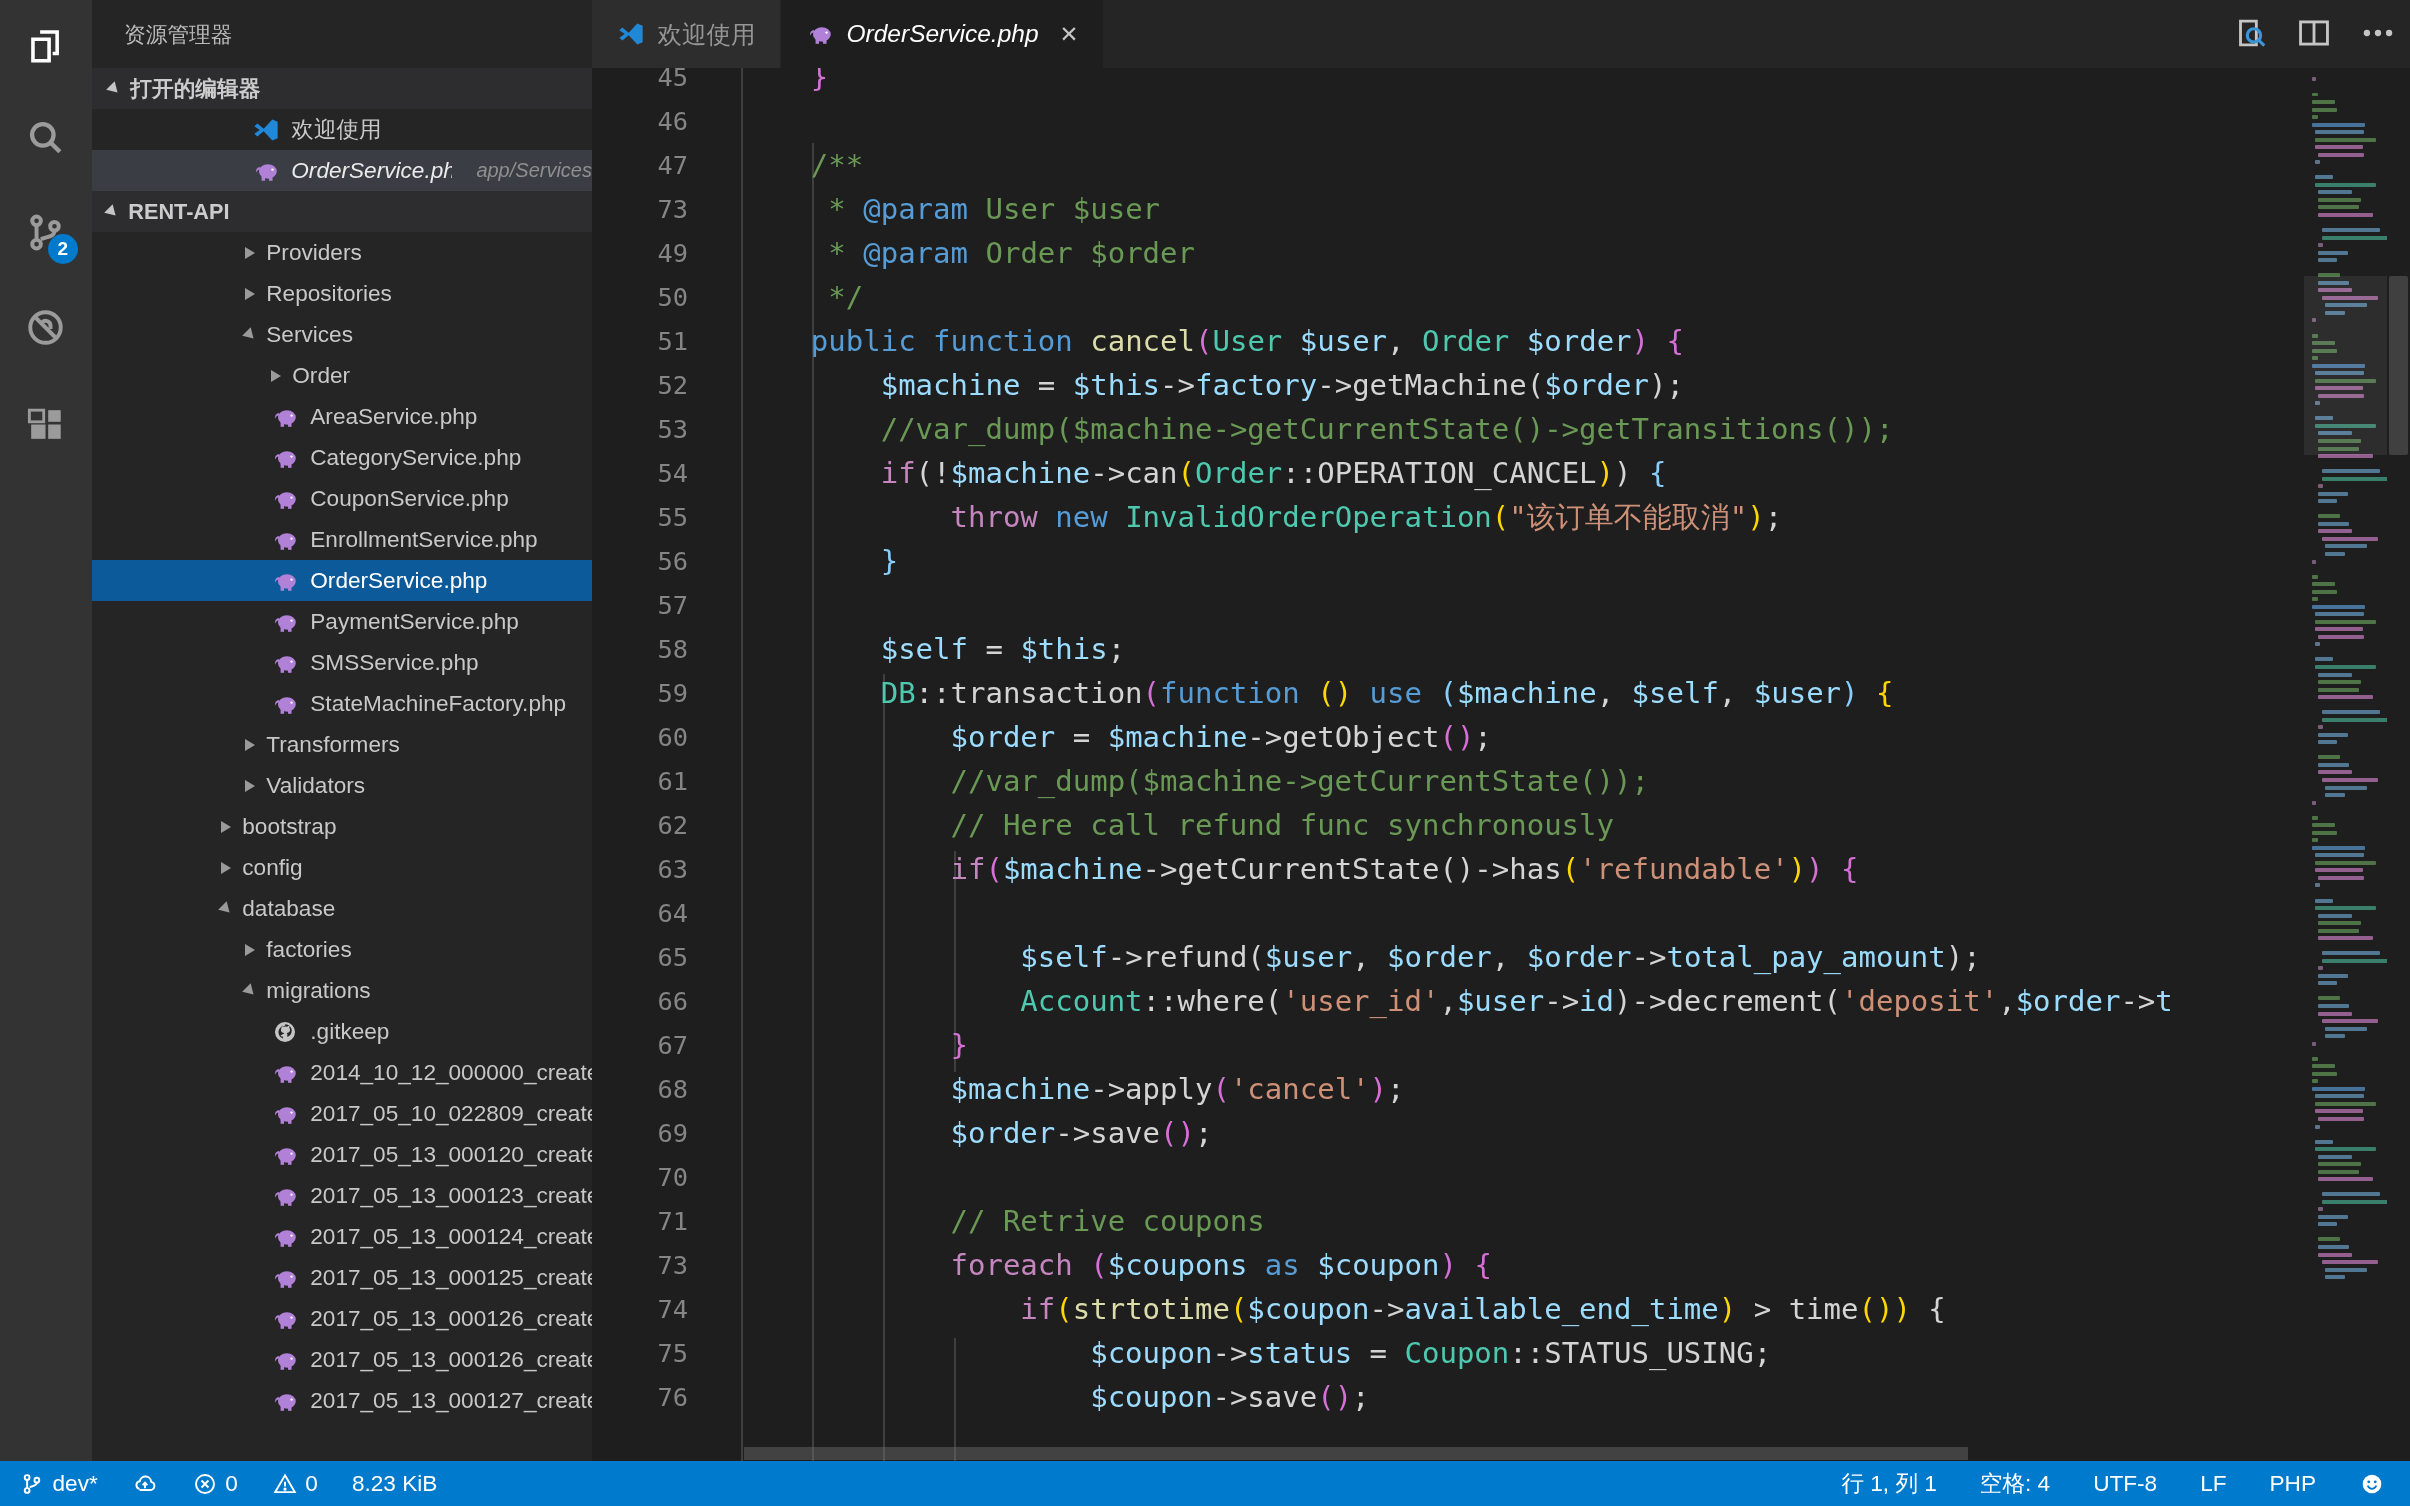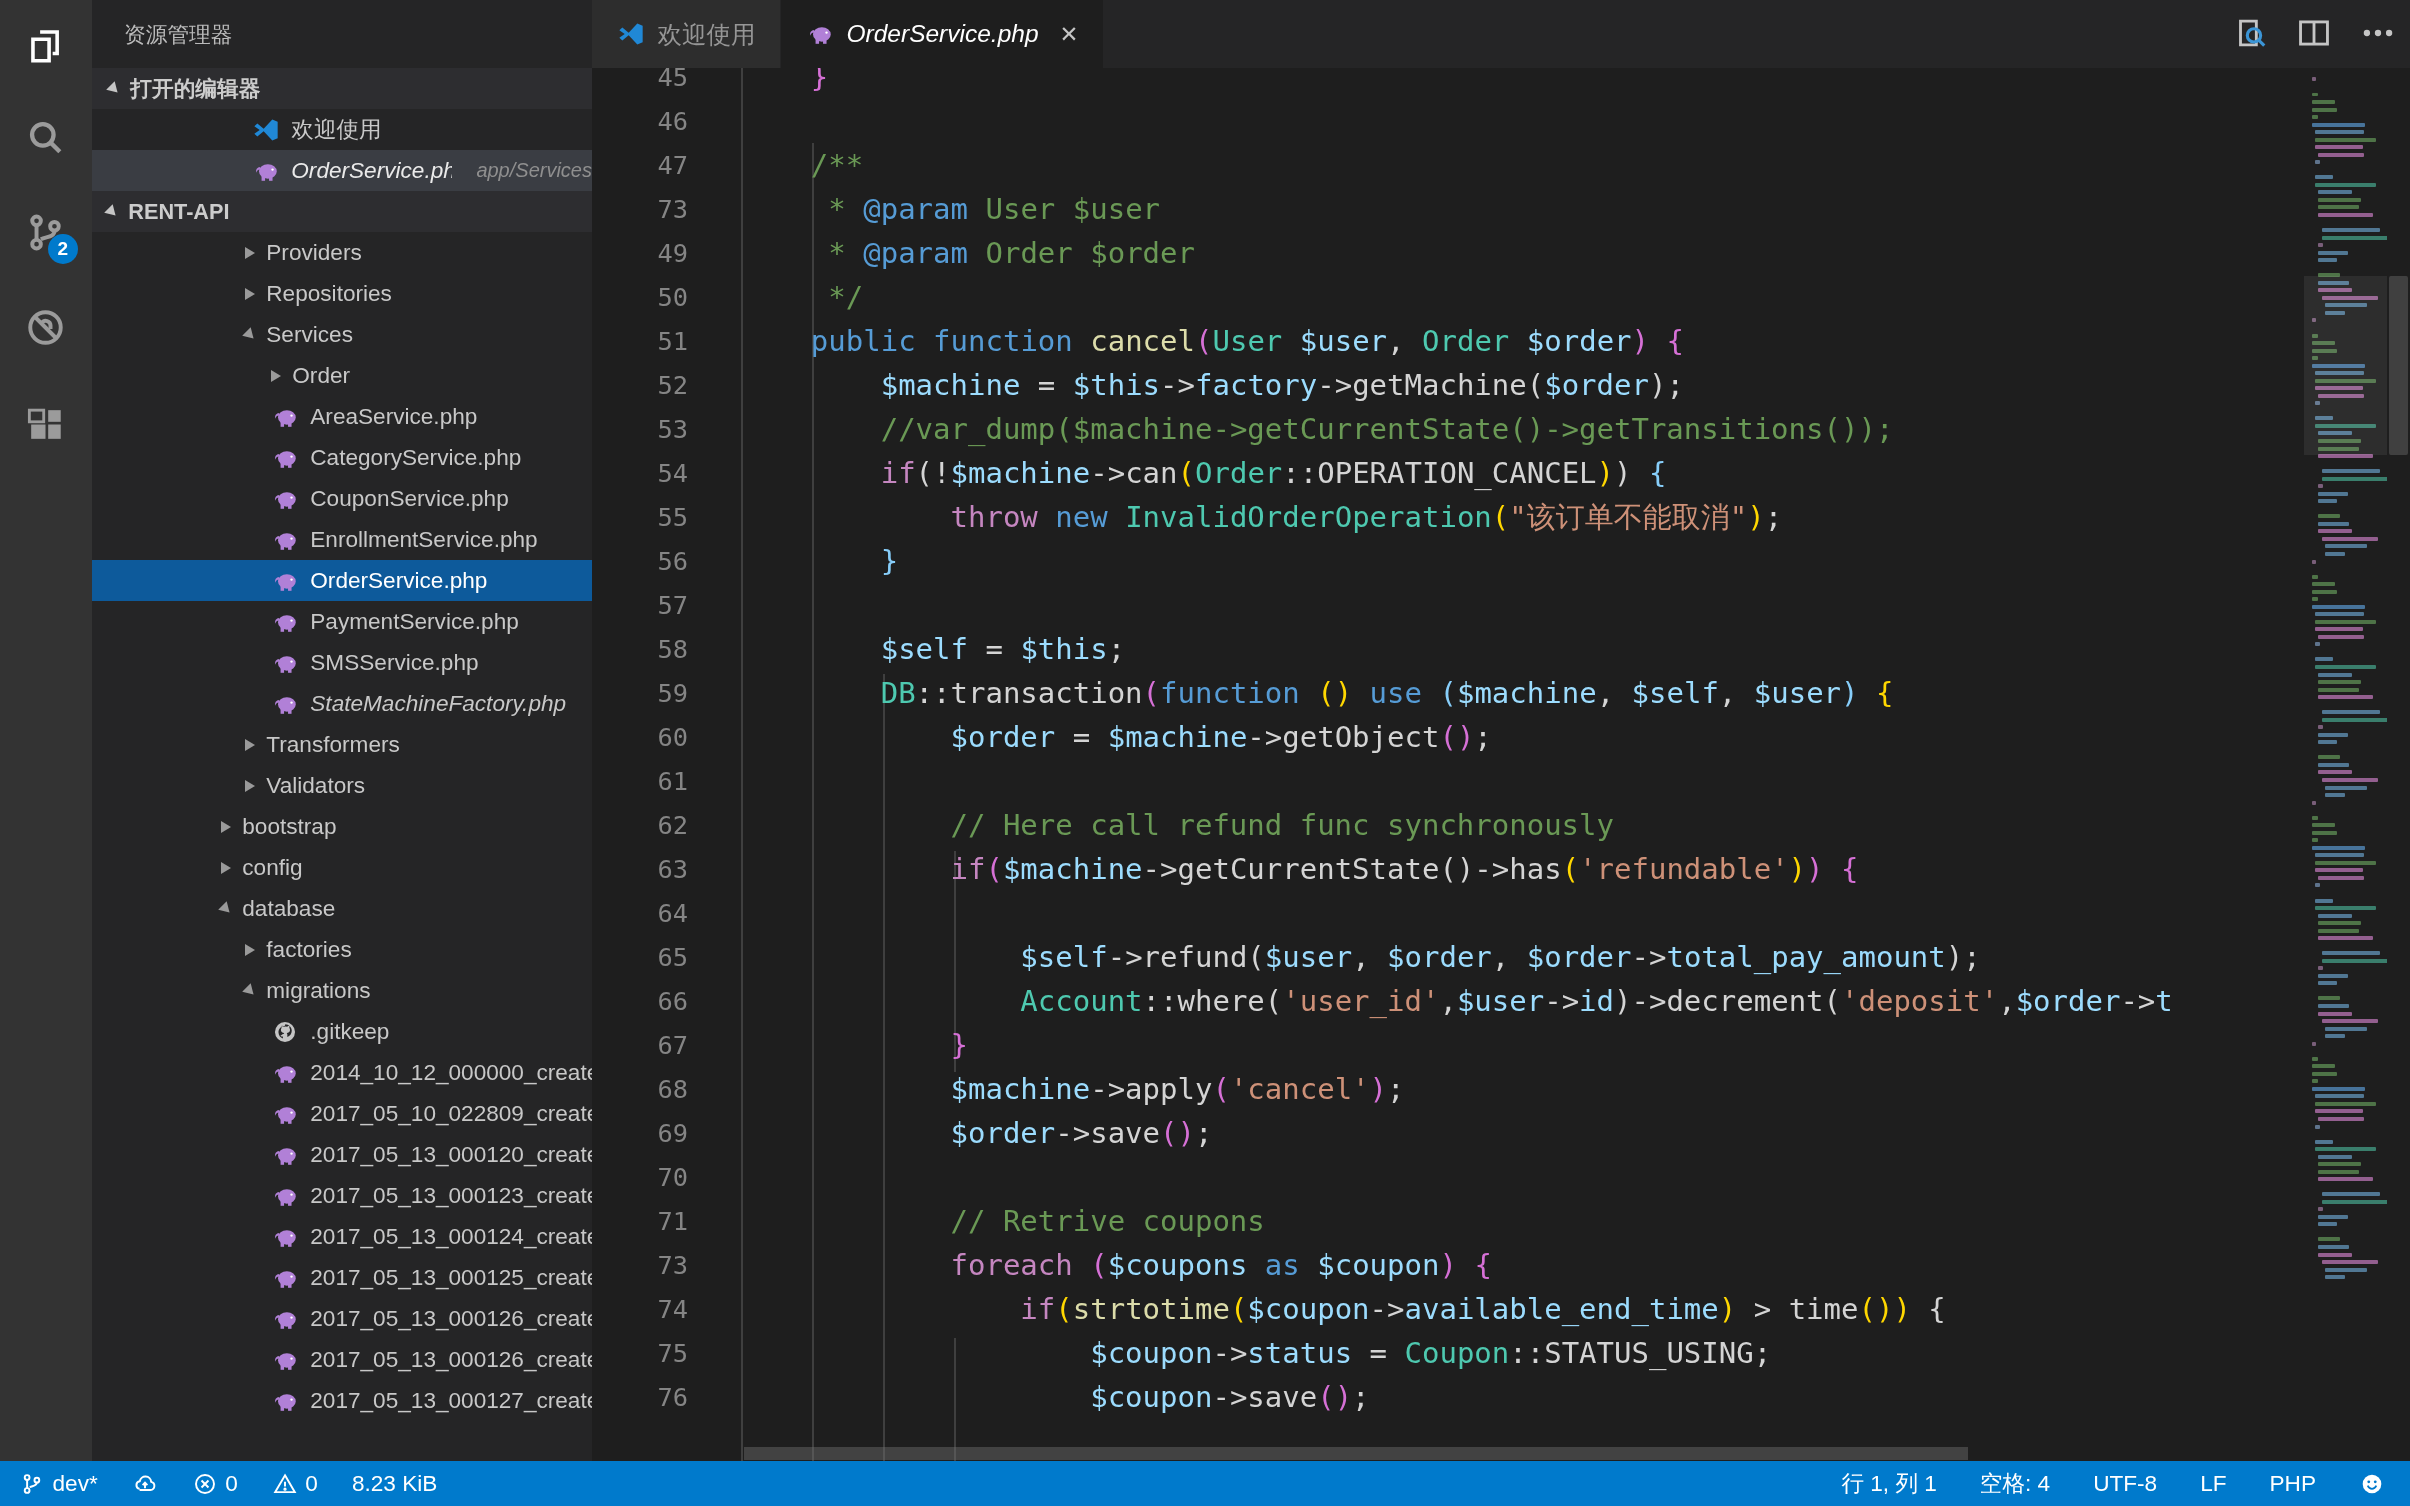--- a/index.html
+++ b/index.html
@@ -211,21 +211,21 @@
             <g fill="#b180d7">
               <ellipse cx="13.6" cy="12.4" rx="7.6" ry="6.2"></ellipse>
               <path d="M7 8.6C4.4 8.8 3 11 3.6 13.6c.3-1.8 1.4-2.9 3.4-3.2z"></path>
               <rect x="8.2" y="15.4" width="3" height="5"></rect>
               <rect x="14.6" y="15.4" width="3" height="5"></rect>
               <circle cx="17.6" cy="10.8" r="1" fill="#fff"></circle>
             </g>
           </svg></span>
         <span class="label">SMSService.php</span>
       </div>
-      <div class="row" style="padding-left: 179px; font-style: italic;">
+      <div class="row" style="padding-left: 179px;">
         <span class="ficon"><svg viewBox="0 0 24 24" width="28" height="28">
             <g fill="#b180d7">
               <ellipse cx="13.6" cy="12.4" rx="7.6" ry="6.2"></ellipse>
               <path d="M7 8.6C4.4 8.8 3 11 3.6 13.6c.3-1.8 1.4-2.9 3.4-3.2z"></path>
               <rect x="8.2" y="15.4" width="3" height="5"></rect>
               <rect x="14.6" y="15.4" width="3" height="5"></rect>
               <circle cx="17.6" cy="10.8" r="1" fill="#fff"></circle>
             </g>
           </svg></span>
         <span class="label">StateMachineFactory.php</span>
@@ -438,21 +438,21 @@
         <div class="crow"><span class="ln">51</span><span class="ct"><span class="tk-p">    </span><span class="tk-k">public</span><span class="tk-p"> </span><span class="tk-k">function</span><span class="tk-p"> </span><span class="tk-f">cancel</span><span class="tk-o">(</span><span class="tk-t">User</span><span class="tk-p"> </span><span class="tk-v">$user</span><span class="tk-p">, </span><span class="tk-t">Order</span><span class="tk-p"> </span><span class="tk-v">$order</span><span class="tk-o">)</span><span class="tk-p"> </span><span class="tk-o">{</span></span></div>
         <div class="crow"><span class="ln">52</span><span class="ct"><span class="tk-p">        </span><span class="tk-v">$machine</span><span class="tk-p"> = </span><span class="tk-v">$this</span><span class="tk-p">-&gt;</span><span class="tk-v">factory</span><span class="tk-p">-&gt;getMachine(</span><span class="tk-v">$order</span><span class="tk-p">);</span></span></div>
         <div class="crow"><span class="ln">53</span><span class="ct"><span class="tk-p">        </span><span class="tk-m">//var_dump($machine-&gt;getCurrentState()-&gt;getTransitions());</span></span></div>
         <div class="crow"><span class="ln">54</span><span class="ct"><span class="tk-p">        </span><span class="tk-c">if</span><span class="tk-p">(!</span><span class="tk-v">$machine</span><span class="tk-p">-&gt;can</span><span class="tk-g">(</span><span class="tk-t">Order</span><span class="tk-p">::OPERATION_CANCEL</span><span class="tk-g">)</span><span class="tk-p">) </span><span class="tk-b">{</span></span></div>
         <div class="crow"><span class="ln">55</span><span class="ct"><span class="tk-p">            </span><span class="tk-c">throw</span><span class="tk-p"> </span><span class="tk-k">new</span><span class="tk-p"> </span><span class="tk-t">InvalidOrderOperation</span><span class="tk-g">(</span><span class="tk-s">"该订单不能取消"</span><span class="tk-g">)</span><span class="tk-p">;</span></span></div>
         <div class="crow"><span class="ln">56</span><span class="ct"><span class="tk-p">        </span><span class="tk-b">}</span></span></div>
         <div class="crow"><span class="ln">57</span><span class="ct"></span></div>
         <div class="crow"><span class="ln">58</span><span class="ct"><span class="tk-p">        </span><span class="tk-v">$self</span><span class="tk-p"> = </span><span class="tk-v">$this</span><span class="tk-p">;</span></span></div>
         <div class="crow"><span class="ln">59</span><span class="ct"><span class="tk-p">        </span><span class="tk-t">DB</span><span class="tk-p">::transaction</span><span class="tk-o">(</span><span class="tk-k">function</span><span class="tk-p"> </span><span class="tk-g">()</span><span class="tk-p"> </span><span class="tk-k">use</span><span class="tk-p"> </span><span class="tk-b">(</span><span class="tk-v">$machine</span><span class="tk-p">, </span><span class="tk-v">$self</span><span class="tk-p">, </span><span class="tk-v">$user</span><span class="tk-b">)</span><span class="tk-p"> </span><span class="tk-g">{</span></span></div>
         <div class="crow"><span class="ln">60</span><span class="ct"><span class="tk-p">            </span><span class="tk-v">$order</span><span class="tk-p"> = </span><span class="tk-v">$machine</span><span class="tk-p">-&gt;getObject</span><span class="tk-o">()</span><span class="tk-p">;</span></span></div>
-        <div class="crow"><span class="ln">61</span></div>
+        <div class="crow"><span class="ln">61</span><span class="ct"><span class="tk-p">            </span><span class="tk-m">//var_dump($machine-&gt;getCurrentState());</span></span></div>
         <div class="crow"><span class="ln">62</span><span class="ct"><span class="tk-p">            </span><span class="tk-m">// Here call refund func synchronously</span></span></div>
         <div class="crow"><span class="ln">63</span><span class="ct"><span class="tk-p">            </span><span class="tk-c">if</span><span class="tk-o">(</span><span class="tk-v">$machine</span><span class="tk-p">-&gt;getCurrentState()-&gt;has</span><span class="tk-g">(</span><span class="tk-s">'refundable'</span><span class="tk-g">)</span><span class="tk-o">)</span><span class="tk-p"> </span><span class="tk-o">{</span></span></div>
         <div class="crow"><span class="ln">64</span><span class="ct"></span></div>
         <div class="crow"><span class="ln">65</span><span class="ct"><span class="tk-p">                </span><span class="tk-v">$self</span><span class="tk-p">-&gt;refund(</span><span class="tk-v">$user</span><span class="tk-p">, </span><span class="tk-v">$order</span><span class="tk-p">, </span><span class="tk-v">$order</span><span class="tk-p">-&gt;</span><span class="tk-v">total_pay_amount</span><span class="tk-p">);</span></span></div>
         <div class="crow"><span class="ln">66</span><span class="ct"><span class="tk-p">                </span><span class="tk-t">Account</span><span class="tk-p">::where(</span><span class="tk-s">'user_id'</span><span class="tk-p">,</span><span class="tk-v">$user</span><span class="tk-p">-&gt;</span><span class="tk-v">id</span><span class="tk-p">)-&gt;decrement(</span><span class="tk-s">'deposit'</span><span class="tk-p">,</span><span class="tk-v">$order</span><span class="tk-p">-&gt;</span><span class="tk-v">t</span></span></div>
         <div class="crow"><span class="ln">67</span><span class="ct"><span class="tk-p">            </span><span class="tk-o">}</span></span></div>
         <div class="crow"><span class="ln">68</span><span class="ct"><span class="tk-p">            </span><span class="tk-v">$machine</span><span class="tk-p">-&gt;apply</span><span class="tk-o">(</span><span class="tk-s">'cancel'</span><span class="tk-o">)</span><span class="tk-p">;</span></span></div>
         <div class="crow"><span class="ln">69</span><span class="ct"><span class="tk-p">            </span><span class="tk-v">$order</span><span class="tk-p">-&gt;save</span><span class="tk-o">()</span><span class="tk-p">;</span></span></div>
         <div class="crow"><span class="ln">70</span><span class="ct"></span></div>
         <div class="crow"><span class="ln">71</span><span class="ct"><span class="tk-p">            </span><span class="tk-m">// Retrive coupons</span></span></div>

